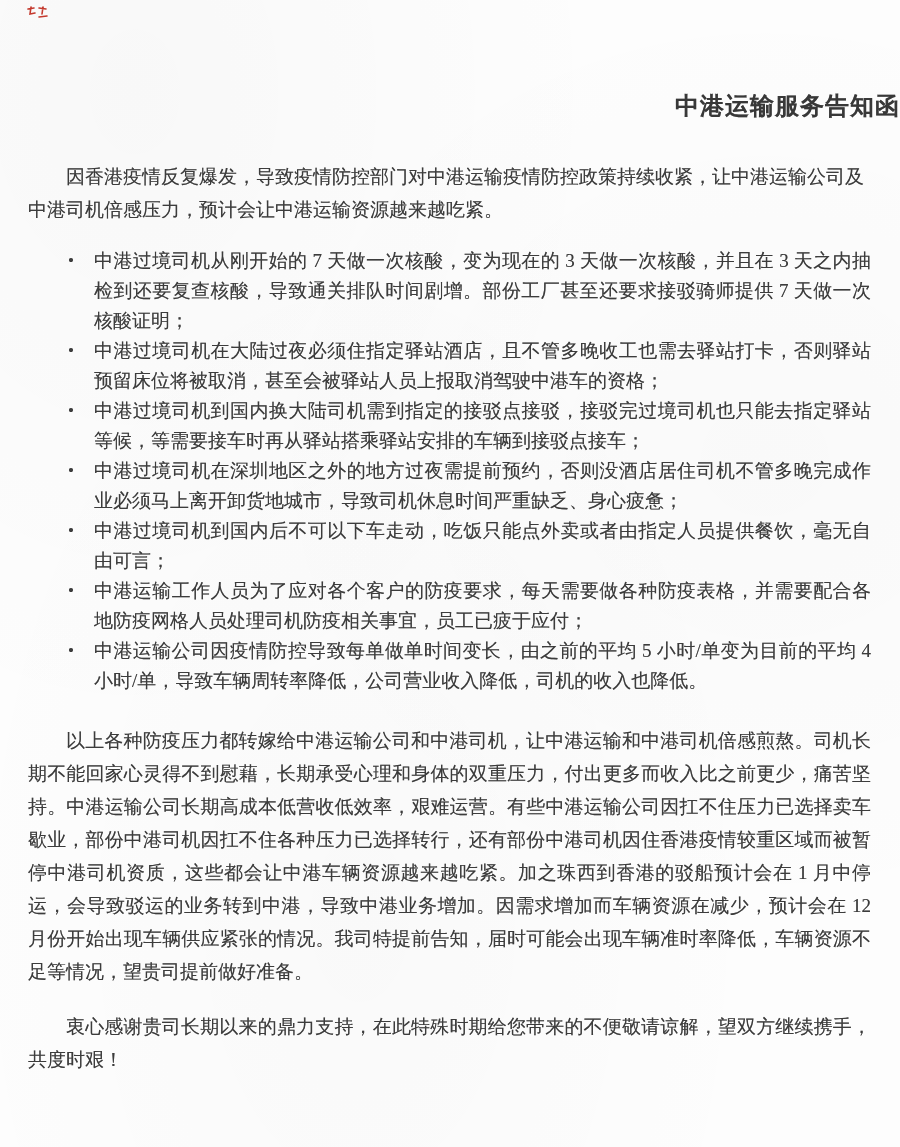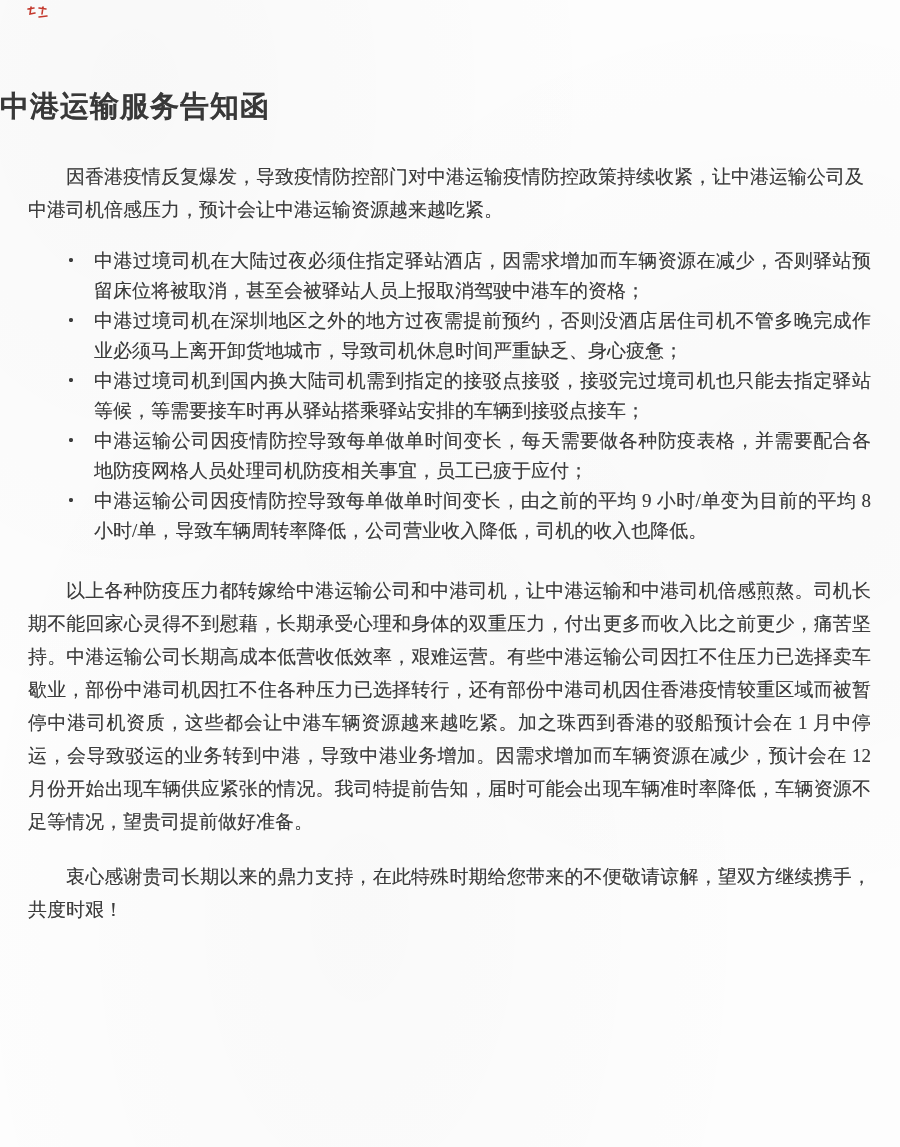--- a/index.html
+++ b/index.html
@@ -17,22 +17,22 @@
       radial-gradient(ellipse at 40% 80%, rgba(0,0,0,0.014), transparent 55%),
       #fdfdfd;
     color:#3a3a3a;
     overflow:hidden;
   }
   .red-mark{
     position:absolute;left:25px;top:5px;width:26px;height:17px;
   }
   .doc-title{
     margin:86px 0 0 0;
-    text-align:left;
-    font-size:29px;
+    text-align:right;
+    font-size:24px;
     font-weight:600;
     letter-spacing:1px;
     line-height:40px;
     color:#383838;
     text-shadow:0 0 0.6px rgba(56,56,56,0.55);
   }
   .body-col{
     margin:0 29px 0 28px;
     width:843px;
     font-size:19px;
@@ -84,25 +84,27 @@
     <path d="M14 3 L21 4 M18 2 L17 9 M14 12 L22 11" stroke="#c43a2e" stroke-width="1.6" fill="none" stroke-linecap="round"></path>
   </svg>
 
   <h1 class="doc-title">中港运输服务告知函</h1>
 
   <div class="body-col">
 
     <p class="intro">因香港疫情反复爆发，导致疫情防控部门对中港运输疫情防控政策持续收紧，让中港运输公司及中港司机倍感压力，预计会让中港运输资源越来越吃紧。</p>
 
     <ul class="bullets">
-      <li>中港过境司机在大陆过夜必须住指定驿站酒店，因需求增加而车辆资源在减少，否则驿站预留床位将被取消，甚至会被驿站人员上报取消驾驶中港车的资格；</li>
+      <li>中港过境司机从刚开始的 7 天做一次核酸，变为现在的 3 天做一次核酸，并且在 3 天之内抽检到还要复查核酸，导致通关排队时间剧增。部份工厂甚至还要求接驳骑师提供 7 天做一次核酸证明；</li>
+      <li>中港过境司机在大陆过夜必须住指定驿站酒店，且不管多晚收工也需去驿站打卡，否则驿站预留床位将被取消，甚至会被驿站人员上报取消驾驶中港车的资格；</li>
+      <li>中港过境司机到国内换大陆司机需到指定的接驳点接驳，接驳完过境司机也只能去指定驿站等候，等需要接车时再从驿站搭乘驿站安排的车辆到接驳点接车；</li>
       <li>中港过境司机在深圳地区之外的地方过夜需提前预约，否则没酒店居住司机不管多晚完成作业必须马上离开卸货地城市，导致司机休息时间严重缺乏、身心疲惫；</li>
-      <li>中港过境司机到国内换大陆司机需到指定的接驳点接驳，接驳完过境司机也只能去指定驿站等候，等需要接车时再从驿站搭乘驿站安排的车辆到接驳点接车；</li>
-      <li>中港运输公司因疫情防控导致每单做单时间变长，每天需要做各种防疫表格，并需要配合各地防疫网格人员处理司机防疫相关事宜，员工已疲于应付；</li>
-      <li>中港运输公司因疫情防控导致每单做单时间变长，由之前的平均 9 小时/单变为目前的平均 8 小时/单，导致车辆周转率降低，公司营业收入降低，司机的收入也降低。</li>
+      <li>中港过境司机到国内后不可以下车走动，吃饭只能点外卖或者由指定人员提供餐饮，毫无自由可言；</li>
+      <li>中港运输工作人员为了应对各个客户的防疫要求，每天需要做各种防疫表格，并需要配合各地防疫网格人员处理司机防疫相关事宜，员工已疲于应付；</li>
+      <li>中港运输公司因疫情防控导致每单做单时间变长，由之前的平均 5 小时/单变为目前的平均 4 小时/单，导致车辆周转率降低，公司营业收入降低，司机的收入也降低。</li>
     </ul>
 
     <p class="summary">以上各种防疫压力都转嫁给中港运输公司和中港司机，让中港运输和中港司机倍感煎熬。司机长期不能回家心灵得不到慰藉，长期承受心理和身体的双重压力，付出更多而收入比之前更少，痛苦坚持。中港运输公司长期高成本低营收低效率，艰难运营。有些中港运输公司因扛不住压力已选择卖车歇业，部份中港司机因扛不住各种压力已选择转行，还有部份中港司机因住香港疫情较重区域而被暂停中港司机资质，这些都会让中港车辆资源越来越吃紧。加之珠西到香港的驳船预计会在 1 月中停运，会导致驳运的业务转到中港，导致中港业务增加。因需求增加而车辆资源在减少，预计会在 12 月份开始出现车辆供应紧张的情况。我司特提前告知，届时可能会出现车辆准时率降低，车辆资源不足等情况，望贵司提前做好准备。</p>
 
     <p class="closing">衷心感谢贵司长期以来的鼎力支持，在此特殊时期给您带来的不便敬请谅解，望双方继续携手，共度时艰！</p>
 
   </div>
 
 </div>
 

